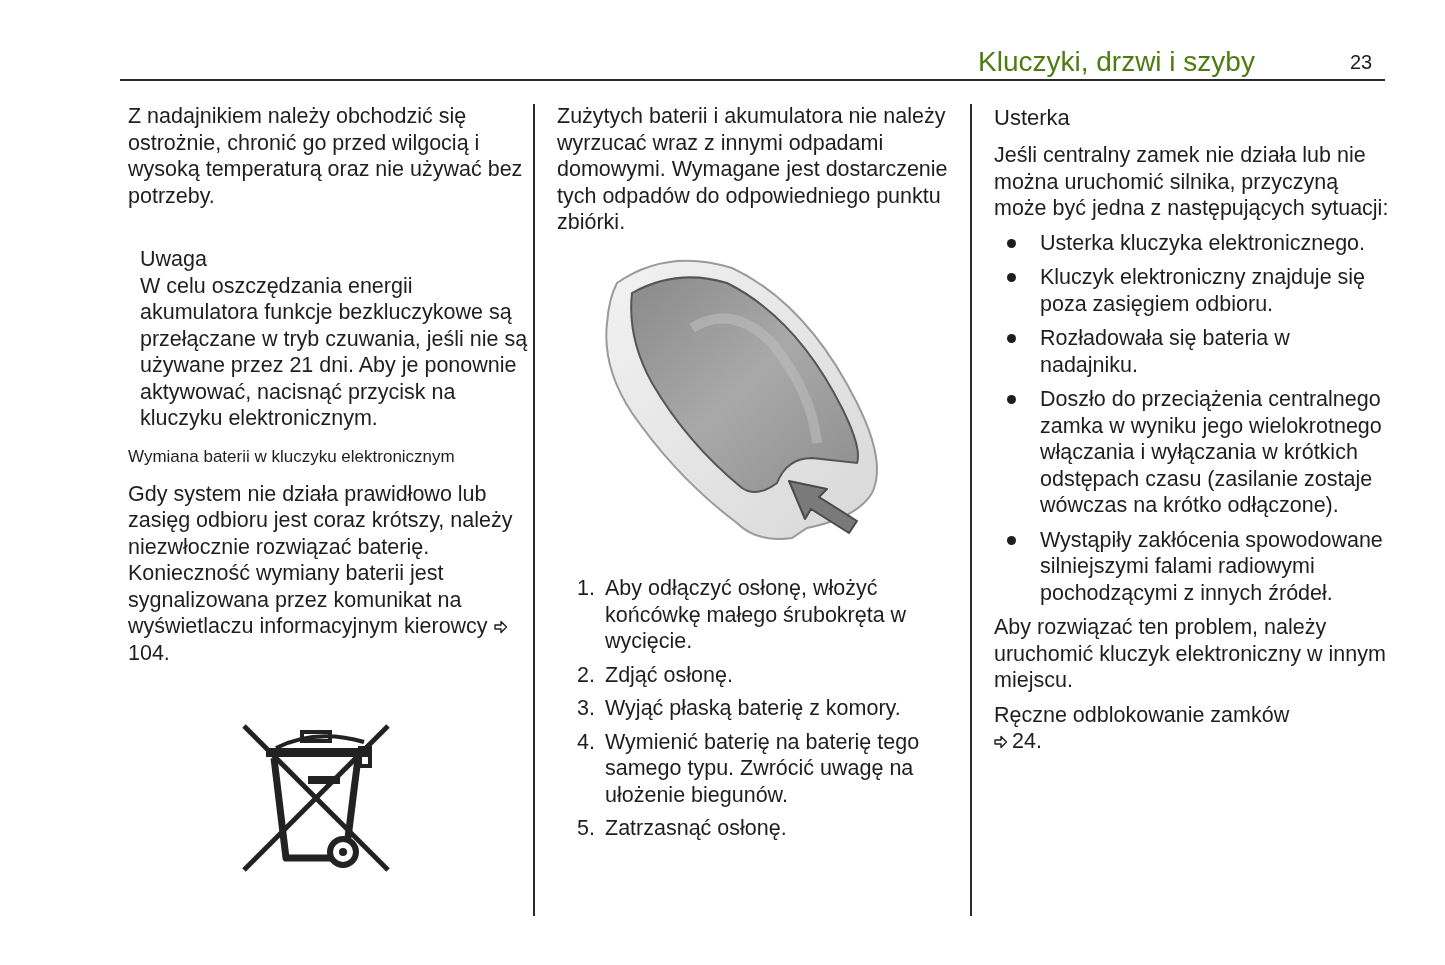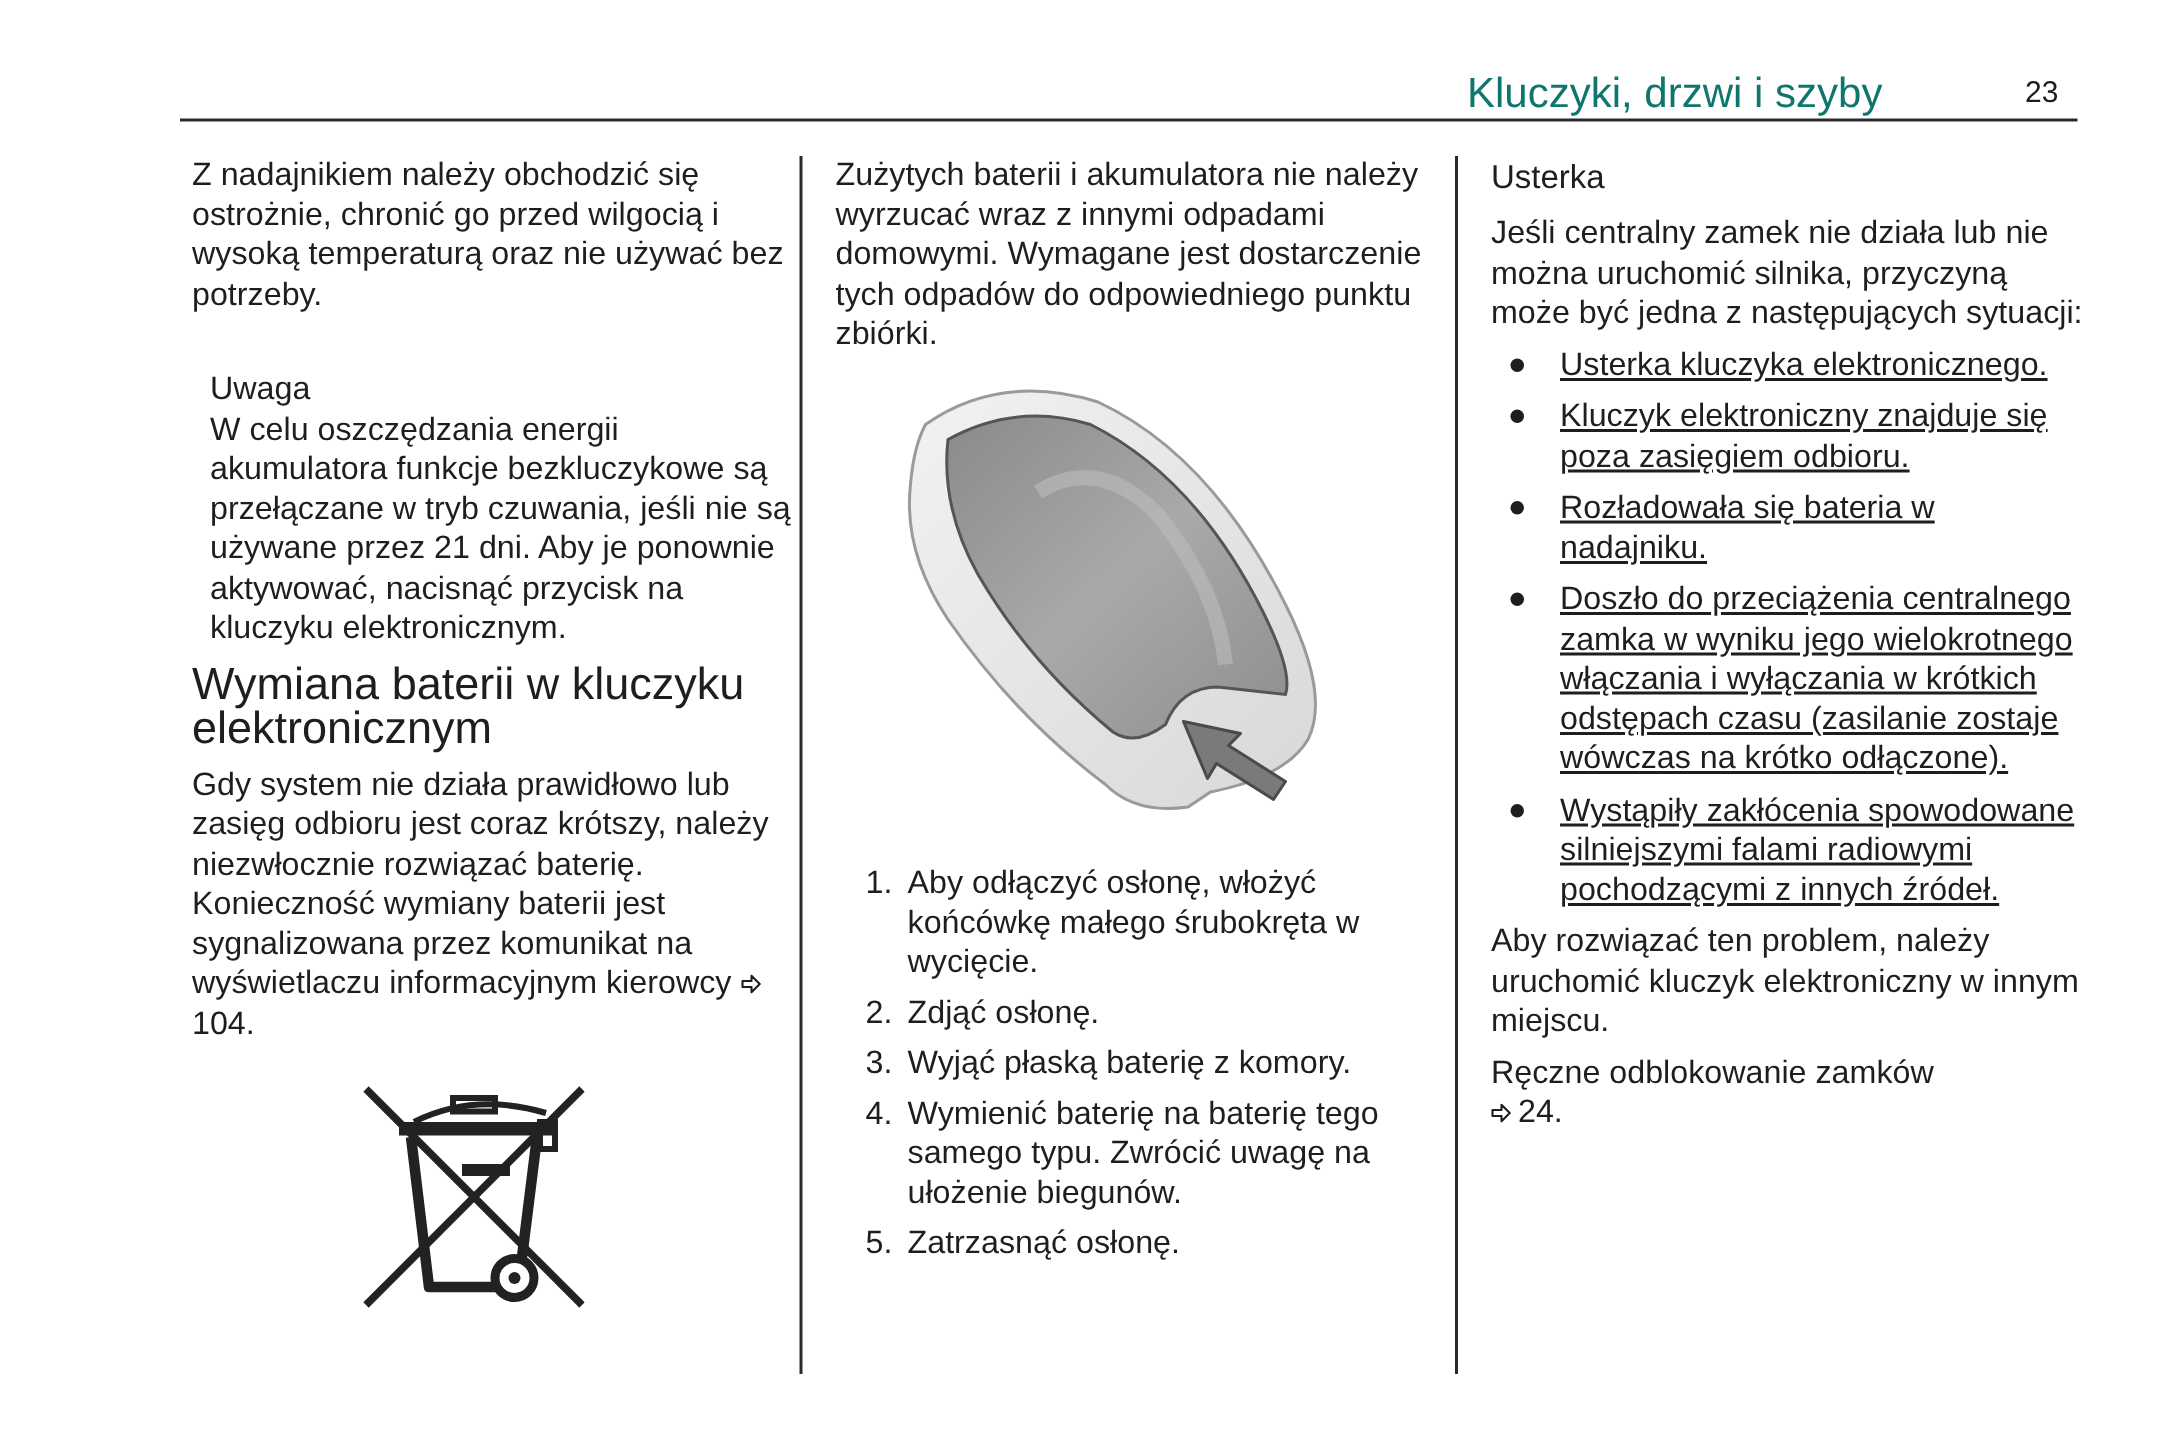--- a/index.html
+++ b/index.html
@@ -2,46 +2,46 @@
 <html><head>
 <meta charset="utf-8">
 <style>
   html, body { margin: 0; padding: 0; background: #ffffff; }
   body {
     width: 1445px; height: 965px; position: relative; overflow: hidden;
     font-family: "Liberation Sans", sans-serif; color: #1e1e1e;
   }
   .header-title {
     position: absolute; left: 978px; top: 44px; font-size: 28px; line-height: 36px;
-    color: #0f766e;
+    color: #4d7c0f;
   }
   .header-page {
     position: absolute; left: 1350px; top: 44px; font-size: 20px; line-height: 36px;
   }
   .header-rule {
     position: absolute; left: 120px; top: 79px; width: 1265px; height: 2px; background: #2a2a2a;
   }
   .divider {
     position: absolute; top: 104px; width: 1.5px; height: 812px; background: #2a2a2a;
   }
   .col {
     position: absolute; top: 103px; font-size: 21.5px; line-height: 26.5px;
   }
   .col p { margin: 0 0 8px 0; }
   .note { margin-left: 12px; margin-bottom: 8px; margin-top: 37px; }
   .note .note-title { display: block; }
   h2 {
-    font-weight: normal; font-size: 30px; line-height: 29px; margin: 10px 0 10px 0;
+    font-weight: normal; font-size: 17px; line-height: 29px; margin: 10px 0 10px 0;
   }
   h2.first { margin-top: 0; font-size: 22px; }
   .xref-arrow { display: inline-block; width: 14px; height: 14px; vertical-align: -1px; margin-right: 4px; }
   ol.steps { list-style: none; padding: 0; margin: 0; }
   ol.steps li { display: flex; margin-bottom: 7px; }
   ol.steps .num { width: 28px; flex: 0 0 28px; padding-left: 10px; }
-  ul.bullets { list-style: none; padding: 0; margin: 0 0 8px 0; text-decoration: underline; }
+  ul.bullets { list-style: none; padding: 0; margin: 0 0 8px 0; }
   ul.bullets li { display: flex; margin-bottom: 8px; }
   ul.bullets .dot { flex: 0 0 46px; position: relative; }
   ul.bullets .dot::before {
     content: ""; position: absolute; left: 13px; top: 9px; width: 9px; height: 9px; border-radius: 50%; background: #1e1e1e;
   }
   .figure-key { position: absolute; left: 557px; top: 243px; width: 390px; height: 315px; background: #ffffff; }
   .figure-bin { position: absolute; left: 236px; top: 718px; width: 160px; height: 160px; }
 </style>
 </head>
 <body>

